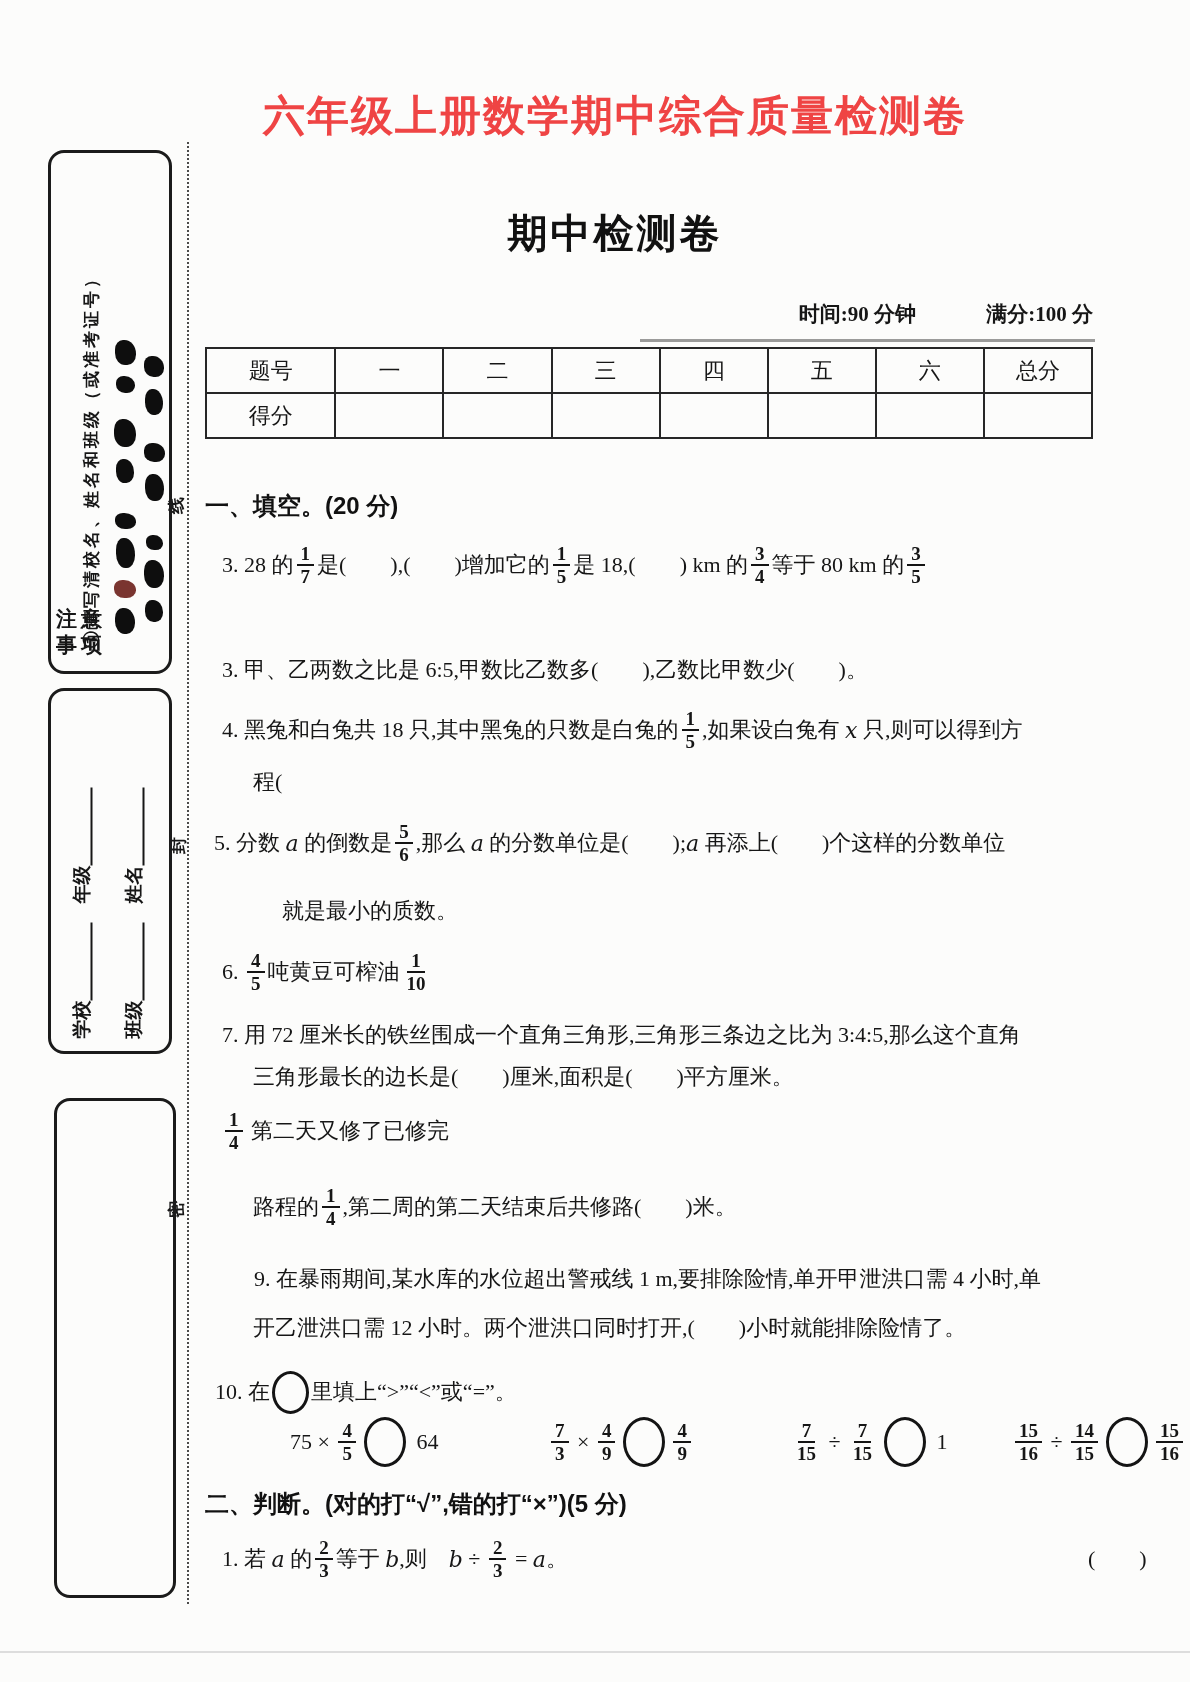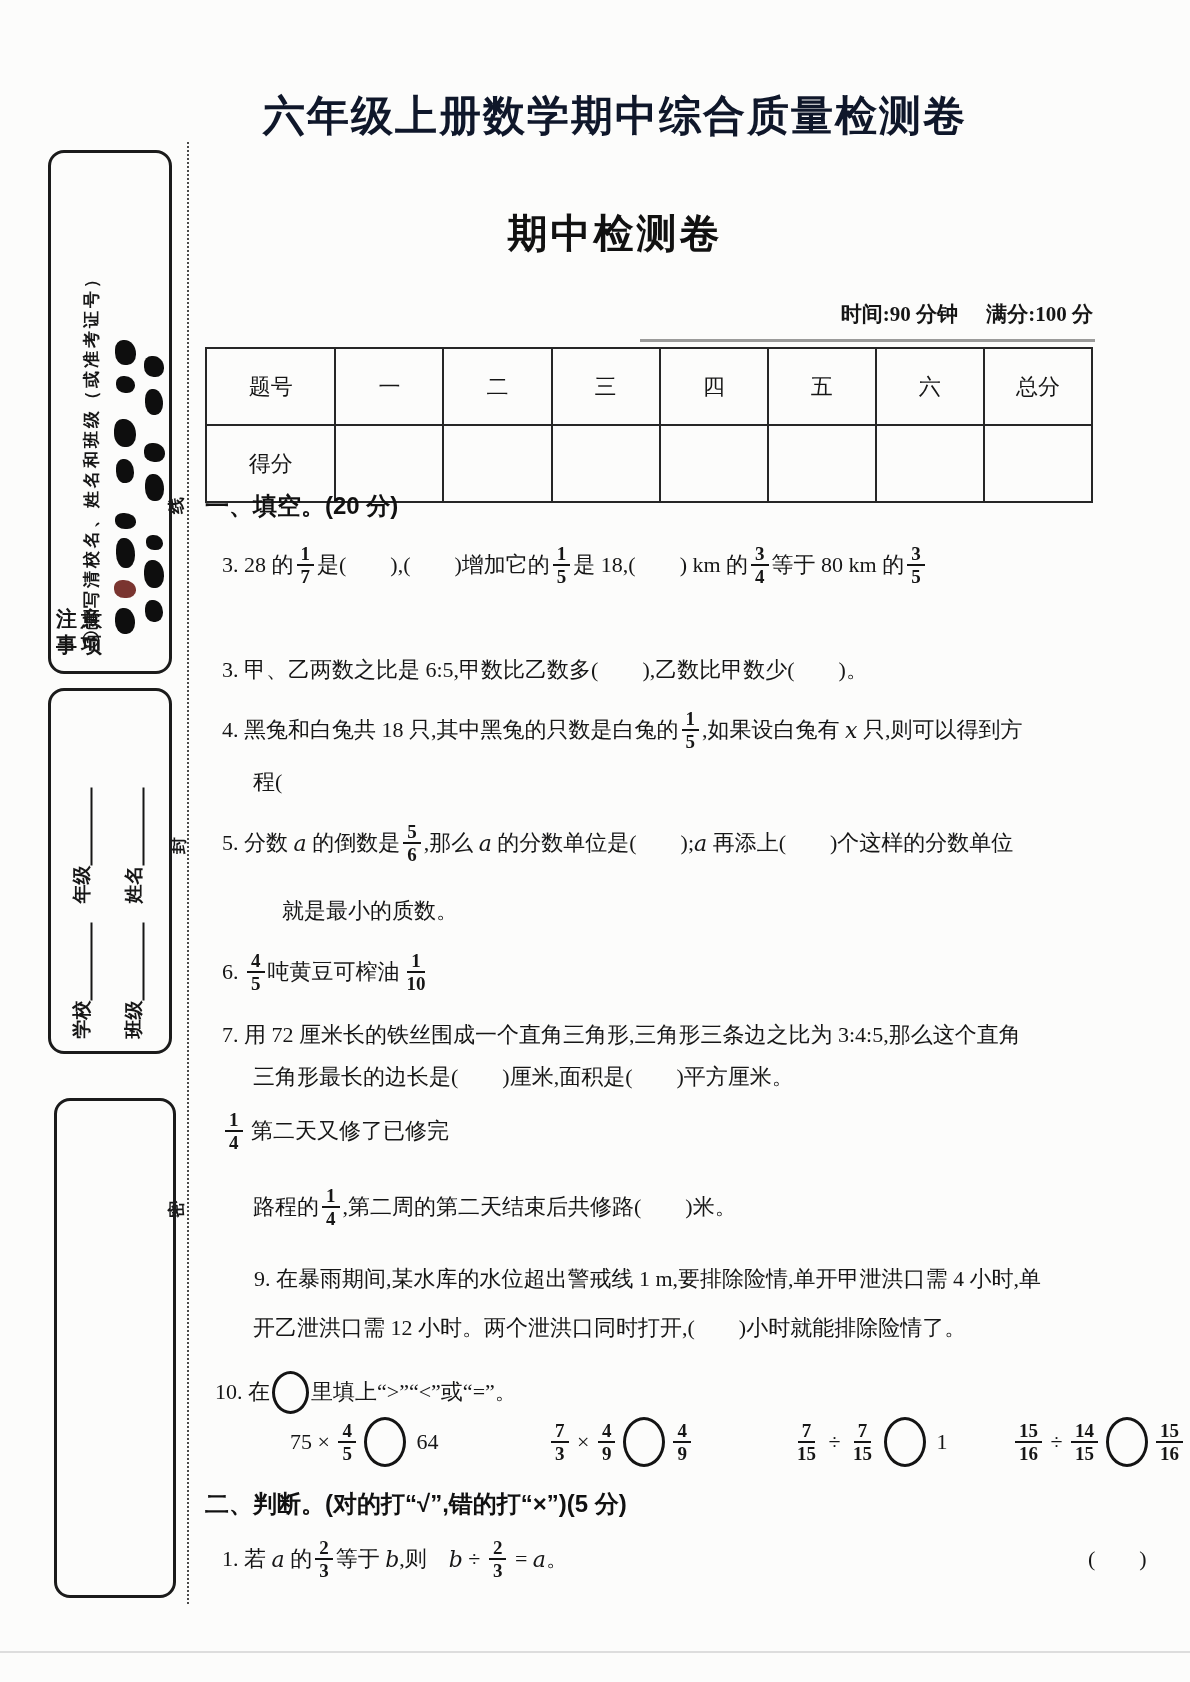--- a/index.html
+++ b/index.html
@@ -17,31 +17,31 @@
   .noticeline{font-size:17px;font-weight:bold;letter-spacing:3px;}
   .fieldrow{font-size:19px;font-weight:bold;height:52px;}
   .blankline{display:inline-block;border-bottom:2px solid #161616;height:20px;}
   .blob{display:inline-block;background:#0e0e0e;border-radius:48% 38% 55% 42%;}
   .notice-grid{position:absolute;left:54px;top:606px;width:52px;display:grid;
                grid-template-columns:25px 25px;grid-auto-rows:26px;
                font-size:21px;font-weight:bold;line-height:26px;text-align:center;}
   
   .title{position:absolute;left:170px;top:88px;width:890px;text-align:center;
          font-family:"Liberation Sans", sans-serif;font-weight:900;font-size:42px;
-         letter-spacing:2px;color:#0f172a;}
+         letter-spacing:2px;color:#ef4444;}
   .subtitle{position:absolute;left:170px;top:206px;width:890px;text-align:center;
             font-family:"Liberation Sans", sans-serif;font-weight:900;font-size:40px;
             letter-spacing:3px;color:#111;}
   .timeinfo{position:absolute;left:700px;top:300px;width:393px;text-align:right;
             font-size:21px;font-weight:bold;}
-  .timeinfo span{padding-left:23px;}
+  .timeinfo span{margin-left:42px;padding-left:23px;}
   
   table.score{position:absolute;left:205px;top:347px;width:888px;border-collapse:collapse;
               table-layout:fixed;font-size:22px;}
-  table.score td{border:2px solid #262626;height:43px;text-align:center;padding:16px;}
+  table.score td{border:2px solid #262626;height:43px;text-align:center;padding:0;}
   .artifact-bar{position:absolute;left:640px;top:339px;width:455px;height:3px;background:#4a4a4a;opacity:.55;}
   .bottom-line{position:absolute;left:0;top:1651px;width:1190px;height:2px;background:#dddddd;}
   
   .shead{position:absolute;font-family:"Liberation Sans", sans-serif;font-weight:bold;
          font-size:24px;color:#111;white-space:pre;}
   .line{position:absolute;display:flex;align-items:center;height:52px;font-size:22px;}
   .line span{white-space:pre;}
   .frac{display:inline-flex;flex-direction:column;align-items:center;vertical-align:middle;
         font-size:19px;line-height:1.12;margin:0 3px;font-weight:bold;}
   .frac .fn{padding:0 4px;border-bottom:2px solid #141414;}
@@ -175,21 +175,21 @@
   <div class="line" style="left:222px;top:704px;">
       <span>4. 黑兔和白兔共 18 只,其中黑兔的只数是白兔的</span>
       <span class="frac"><span class="fn">1</span><span class="fd">5</span></span>
       <span>,如果设白兔有 </span>
       <span class="mvar">x</span>
       <span> 只,则可以得到方</span>
     </div>
   <div class="line" style="left:253px;top:756px;">
       <span>程(</span>
     </div>
-  <div class="line" style="left:222px;top:817px;">
+  <div class="line" style="left:214px;top:817px;">
       <span>5. 分数 </span>
       <span class="mvar">a</span>
       <span> 的倒数是</span>
       <span class="frac"><span class="fn">5</span><span class="fd">6</span></span>
       <span>,那么 </span>
       <span class="mvar">a</span>
       <span> 的分数单位是(　　);</span>
       <span class="mvar">a</span>
       <span> 再添上(　　)个这样的分数单位</span>
     </div>

